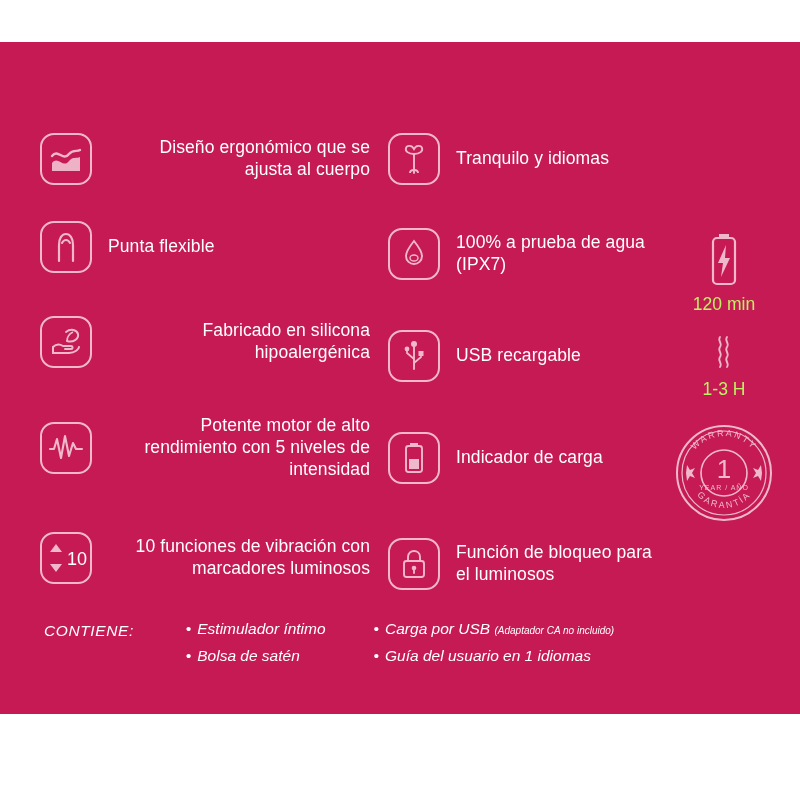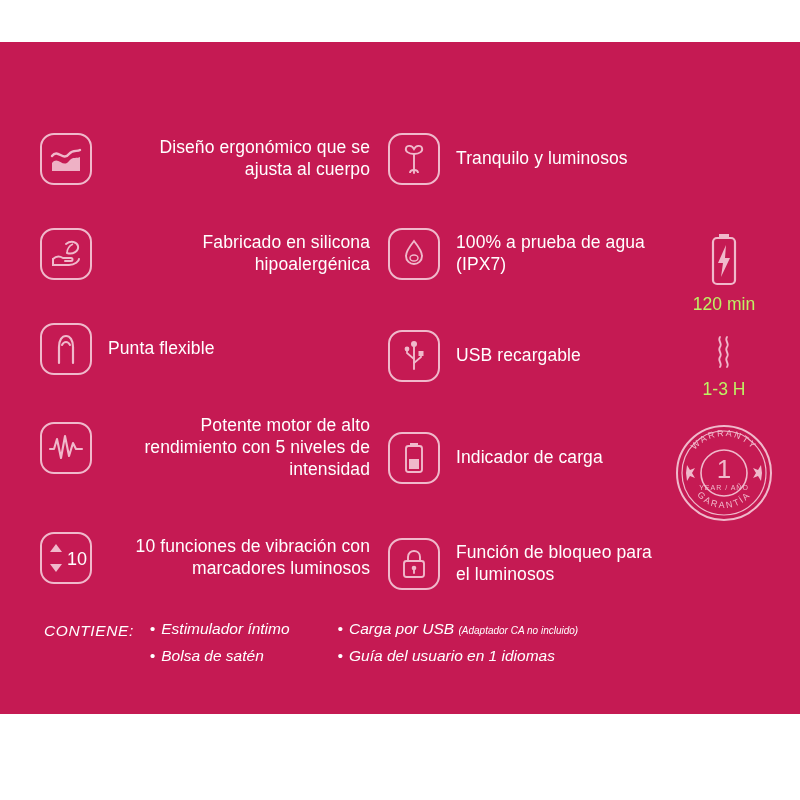--- a/index.html
+++ b/index.html
@@ -82,21 +82,21 @@
     display: flex;
     align-items: flex-start;
     font-size: 15.5px;
     font-style: italic;
   }
   .contains-title {
     letter-spacing: .6px;
     padding-top: 2px;
     white-space: nowrap;
   }
-  .contains-col { margin-left: 16px; }
+  .contains-col { margin-left: 52px; }
   .contains-col.c2 { margin-left: 48px; }
   .contains-col div {
     margin-bottom: 9px;
     white-space: nowrap;
   }
   .dot { color: #ffffff; margin-right: 6px; }
   .small { font-size: 10px; }
 
   svg { display: block; }
 </style>
@@ -108,44 +108,44 @@
   <div class="col col-left">
 
     <div class="feature f-h1">
       <div class="icon-box">
         <svg width="34" height="30" viewBox="0 0 34 30">
           <path d="M3 19 C9 11, 14 25, 20 17 C24 12, 28 15, 31 13 L31 27 L3 27 Z" fill="#f0b9cb" opacity="0.95"></path>
           <path d="M3 12 C9 4, 14 18, 20 10 C24 5, 28 8, 31 6" fill="none" stroke="#f0b9cb" stroke-width="2.4" stroke-linecap="round"></path>
         </svg>
       </div>
       <div class="label">Diseño ergonómico que se ajusta al cuerpo</div>
+    </div>
+
+    <div class="feature f-h1">
+      <div class="icon-box">
+        <svg width="30" height="32" viewBox="0 0 30 32">
+          <path d="M8 30 L8 14 C8 7, 11 3, 15 3 C19 3, 22 7, 22 14 L22 30" fill="none" stroke="#f0b9cb" stroke-width="2.2" stroke-linecap="round"></path>
+          <path d="M11 12 C13 8, 17 8, 19 12" fill="none" stroke="#f0b9cb" stroke-width="2" stroke-linecap="round"></path>
+        </svg>
+      </div>
+      <div class="label">Punta flexible</div>
     </div>
 
     <div class="feature f-h2">
       <div class="icon-box">
         <svg width="34" height="32" viewBox="0 0 34 32">
           <path d="M17 6 C22 2, 28 4, 29 8 C30 13, 24 17, 18 15" fill="none" stroke="#f0b9cb" stroke-width="2" stroke-linecap="round"></path>
           <path d="M18 15 C18 11, 20 8, 24 6" fill="none" stroke="#f0b9cb" stroke-width="1.6"></path>
           <path d="M4 21 C7 18, 11 18, 14 20 L22 20 C24 20, 24 23, 22 23 L16 23" fill="none" stroke="#f0b9cb" stroke-width="2" stroke-linecap="round"></path>
           <path d="M4 21 L4 27 L20 27 C26 27, 30 23, 30 21" fill="none" stroke="#f0b9cb" stroke-width="2" stroke-linecap="round"></path>
         </svg>
       </div>
       <div class="label">Fabricado en silicona hipoalergénica</div>
     </div>
 
-    <div class="feature f-h1">
-      <div class="icon-box">
-        <svg width="30" height="32" viewBox="0 0 30 32">
-          <path d="M8 30 L8 14 C8 7, 11 3, 15 3 C19 3, 22 7, 22 14 L22 30" fill="none" stroke="#f0b9cb" stroke-width="2.2" stroke-linecap="round"></path>
-          <path d="M11 12 C13 8, 17 8, 19 12" fill="none" stroke="#f0b9cb" stroke-width="2" stroke-linecap="round"></path>
-        </svg>
-      </div>
-      <div class="label">Punta flexible</div>
-    </div>
-
     <div class="feature f-h3">
       <div class="icon-box">
         <svg width="36" height="28" viewBox="0 0 36 28">
           <polyline points="2,15 6,15 9,5 13,24 17,2 21,22 25,9 28,15 34,15" fill="none" stroke="#f0b9cb" stroke-width="2.1" stroke-linejoin="round" stroke-linecap="round"></polyline>
         </svg>
       </div>
       <div class="label">Potente motor de alto rendimiento con 5 niveles de intensidad</div>
     </div>
 
     <div class="feature f-h3">
@@ -164,21 +164,21 @@
   <div class="col col-mid">
 
     <div class="feature f-h1">
       <div class="icon-box">
         <svg width="30" height="34" viewBox="0 0 30 34">
           <path d="M15 12 C9 12, 6 9, 7 6 C8 3, 13 3, 15 7 C17 3, 22 3, 23 6 C24 9, 21 12, 15 12 Z" fill="none" stroke="#f0b9cb" stroke-width="1.9"></path>
           <path d="M15 12 L15 31" fill="none" stroke="#f0b9cb" stroke-width="1.9" stroke-linecap="round"></path>
           <path d="M11 31 C11 27, 19 27, 19 31" fill="none" stroke="#f0b9cb" stroke-width="1.9"></path>
         </svg>
       </div>
-      <div class="label">Tranquilo y luminosos</div>
+      <div class="label">Tranquilo y idiomas</div>
     </div>
 
     <div class="feature f-h2">
       <div class="icon-box">
         <svg width="30" height="34" viewBox="0 0 30 34">
           <path d="M15 4 C15 4, 7 14, 7 19 C7 24, 11 27, 15 27 C19 27, 23 24, 23 19 C23 14, 15 4, 15 4 Z" fill="none" stroke="#f0b9cb" stroke-width="1.9"></path>
           <ellipse cx="15" cy="21" rx="4" ry="3" fill="none" stroke="#f0b9cb" stroke-width="1.4"></ellipse>
         </svg>
       </div>
       <div class="label">100% a prueba de agua (IPX7)</div>

